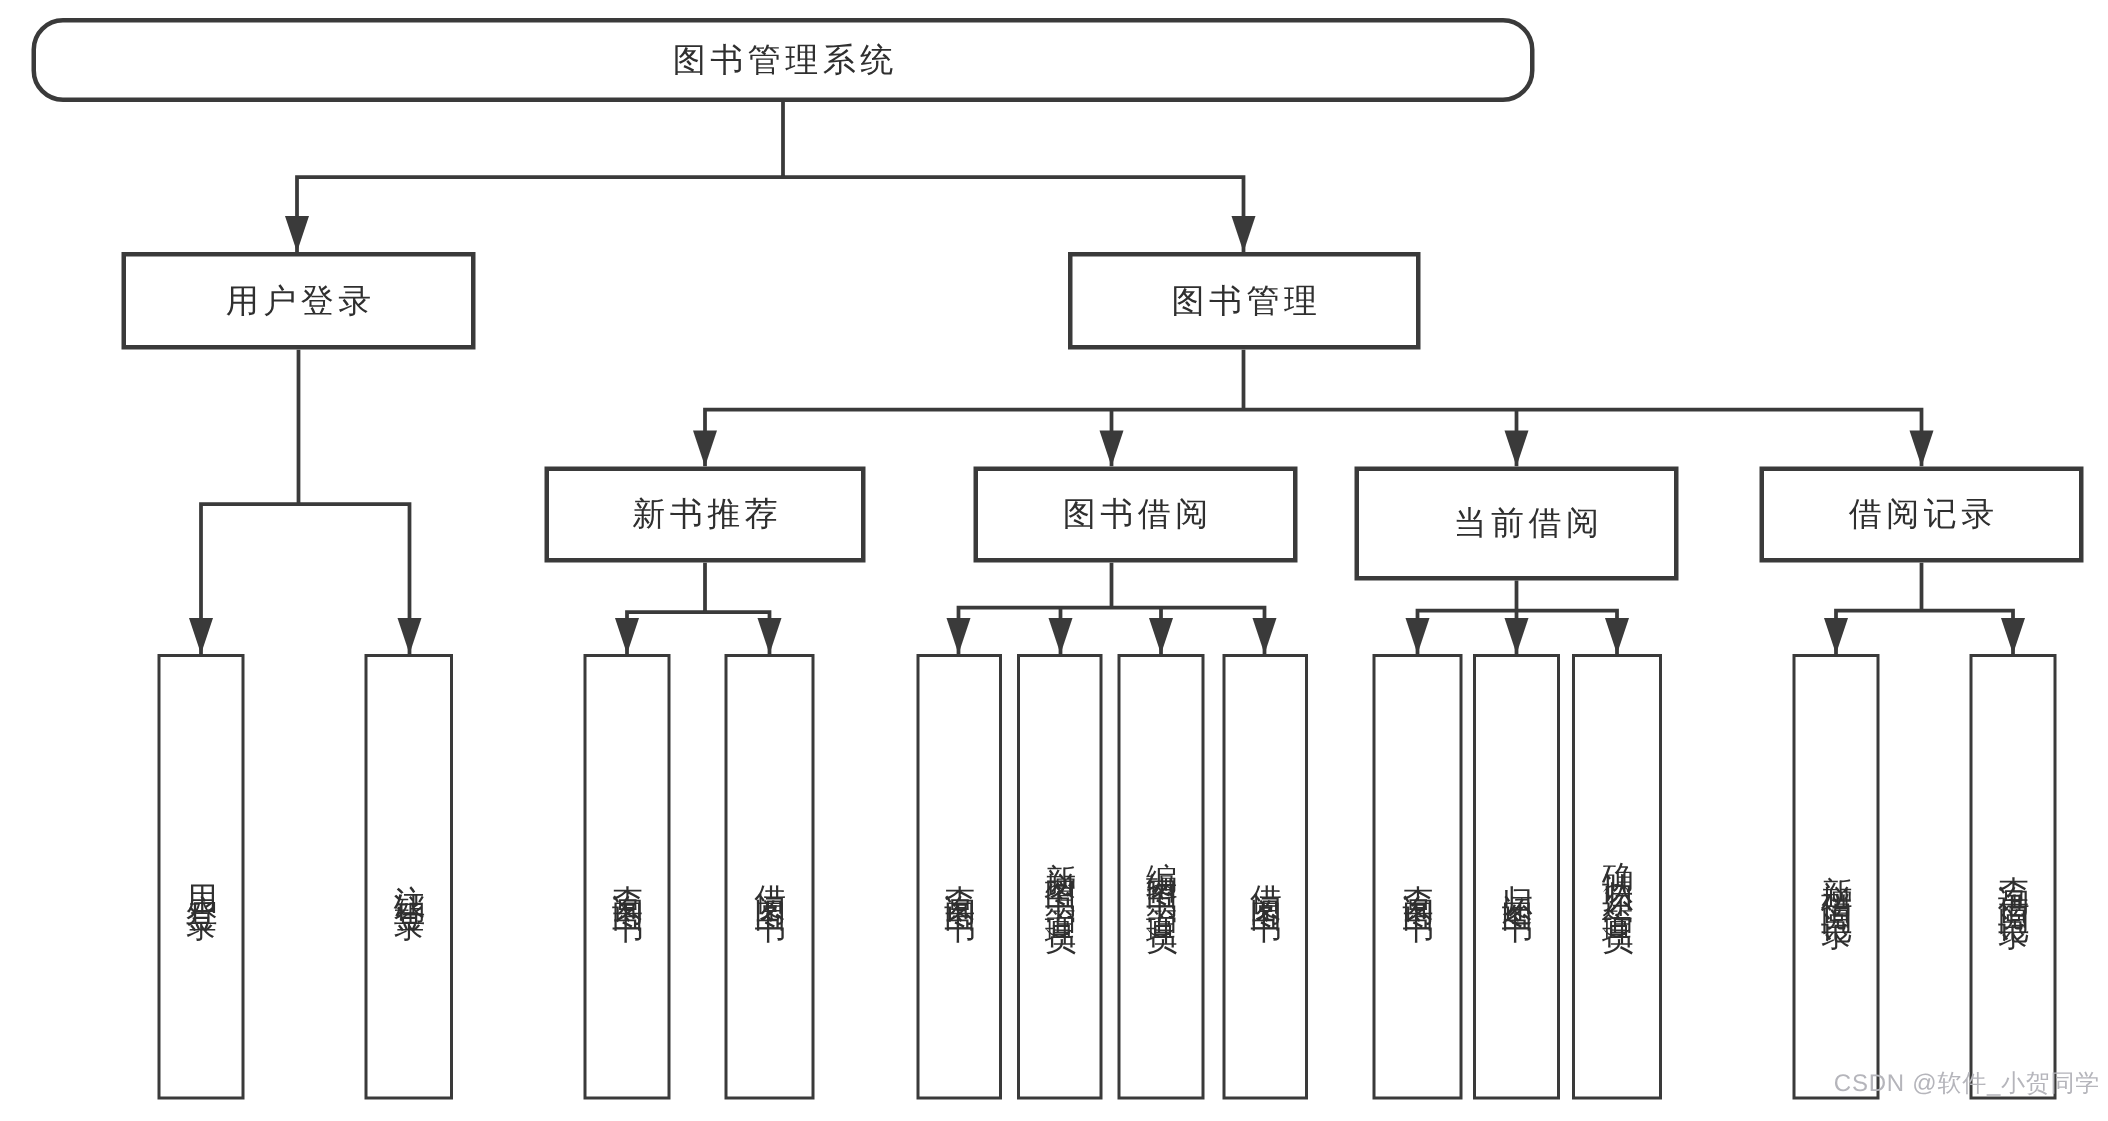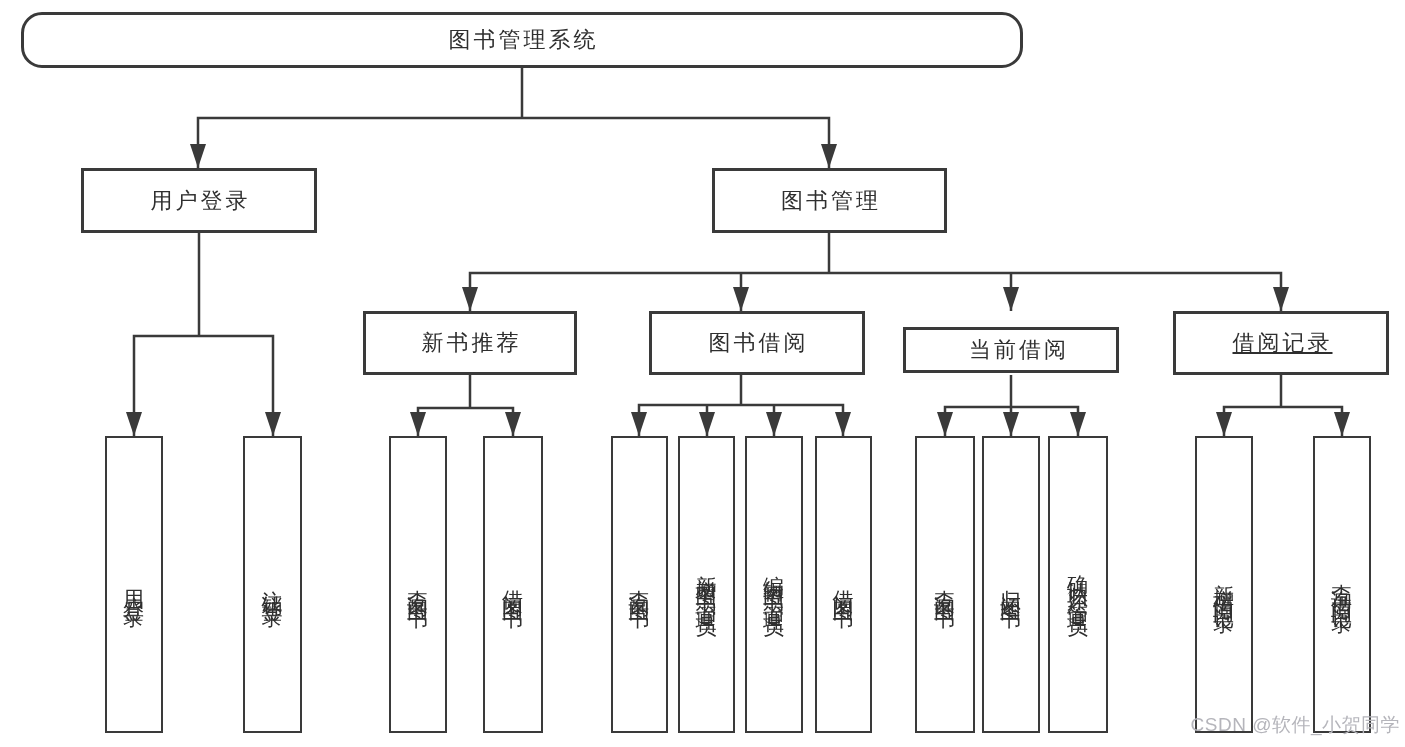--- a/index.html
+++ b/index.html
@@ -35,41 +35,41 @@
     font-size:21px;
     letter-spacing:6px;
     line-height:1;
   }
 
   #node-root{left:21px;top:12px;width:1002px;height:56px;border-radius:21px;}
   #node-user-login{left:81px;top:168px;width:236px;height:65px;}
   #node-book-mgmt{left:712px;top:168px;width:235px;height:65px;}
   #node-new-book-rec{left:363px;top:311px;width:214px;height:64px;}
   #node-book-borrow{left:633px;top:311px;width:216px;height:64px;margin-left:16px;}
-  #node-current-borrow{left:903px;top:327px;width:216px;height:46px;padding-left:13px;}
-  #node-borrow-records{left:1173px;top:311px;width:216px;height:64px;text-decoration:underline;}
+  #node-current-borrow{left:903px;top:311px;width:216px;height:76px;padding-left:13px;}
+  #node-borrow-records{left:1173px;top:311px;width:216px;height:64px;}
 
   #leaf-user-login{left:105px;width:58px;}
   #leaf-logout{left:243px;width:59px;}
   #leaf-query-books-1{left:389px;width:58px;}
   #leaf-borrow-books-1{left:483px;width:60px;}
   #leaf-query-books-2{left:611px;width:57px;}
   #leaf-add-book-admin{left:678px;width:57px;}
   #leaf-edit-book-admin{left:745px;width:58px;}
   #leaf-borrow-books-2{left:815px;width:57px;}
   #leaf-query-books-3{left:915px;width:60px;}
   #leaf-return-book{left:982px;width:58px;}
   #leaf-confirm-return-admin{left:1048px;width:60px;}
   #leaf-add-borrow-record{left:1195px;width:58px;}
   #leaf-query-borrow-record{left:1313px;width:58px;}
 
   .watermark{
     position:absolute;
     top:712px;right:5px;
-    font-size:19px;
+    font-size:16px;
     letter-spacing:0.5px;
     color:#b5b5bb;
     white-space:nowrap;
   }
 </style>
 </head>
 <body>
 
 <div class="canvas">
 

